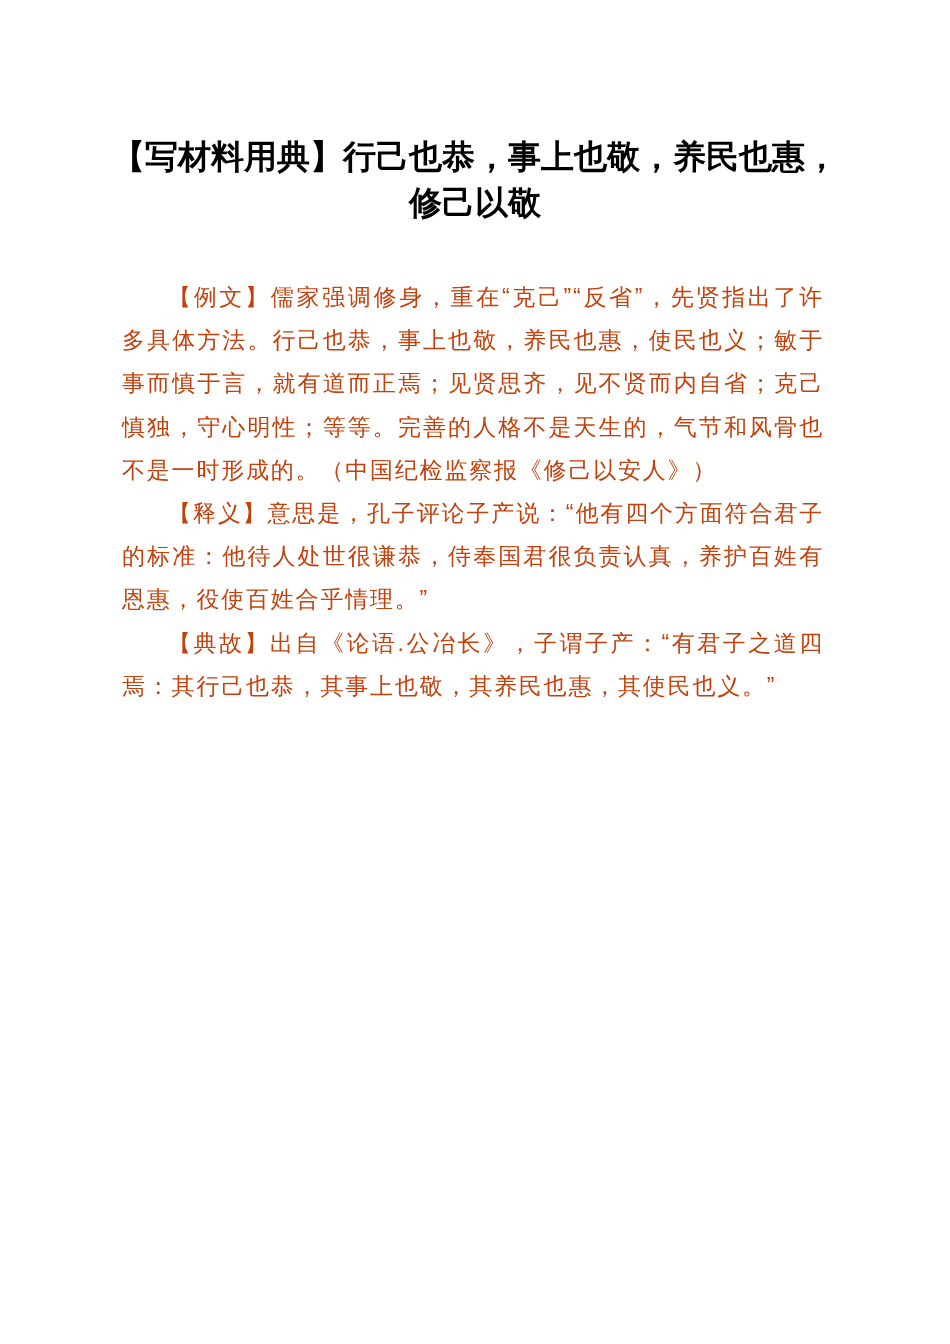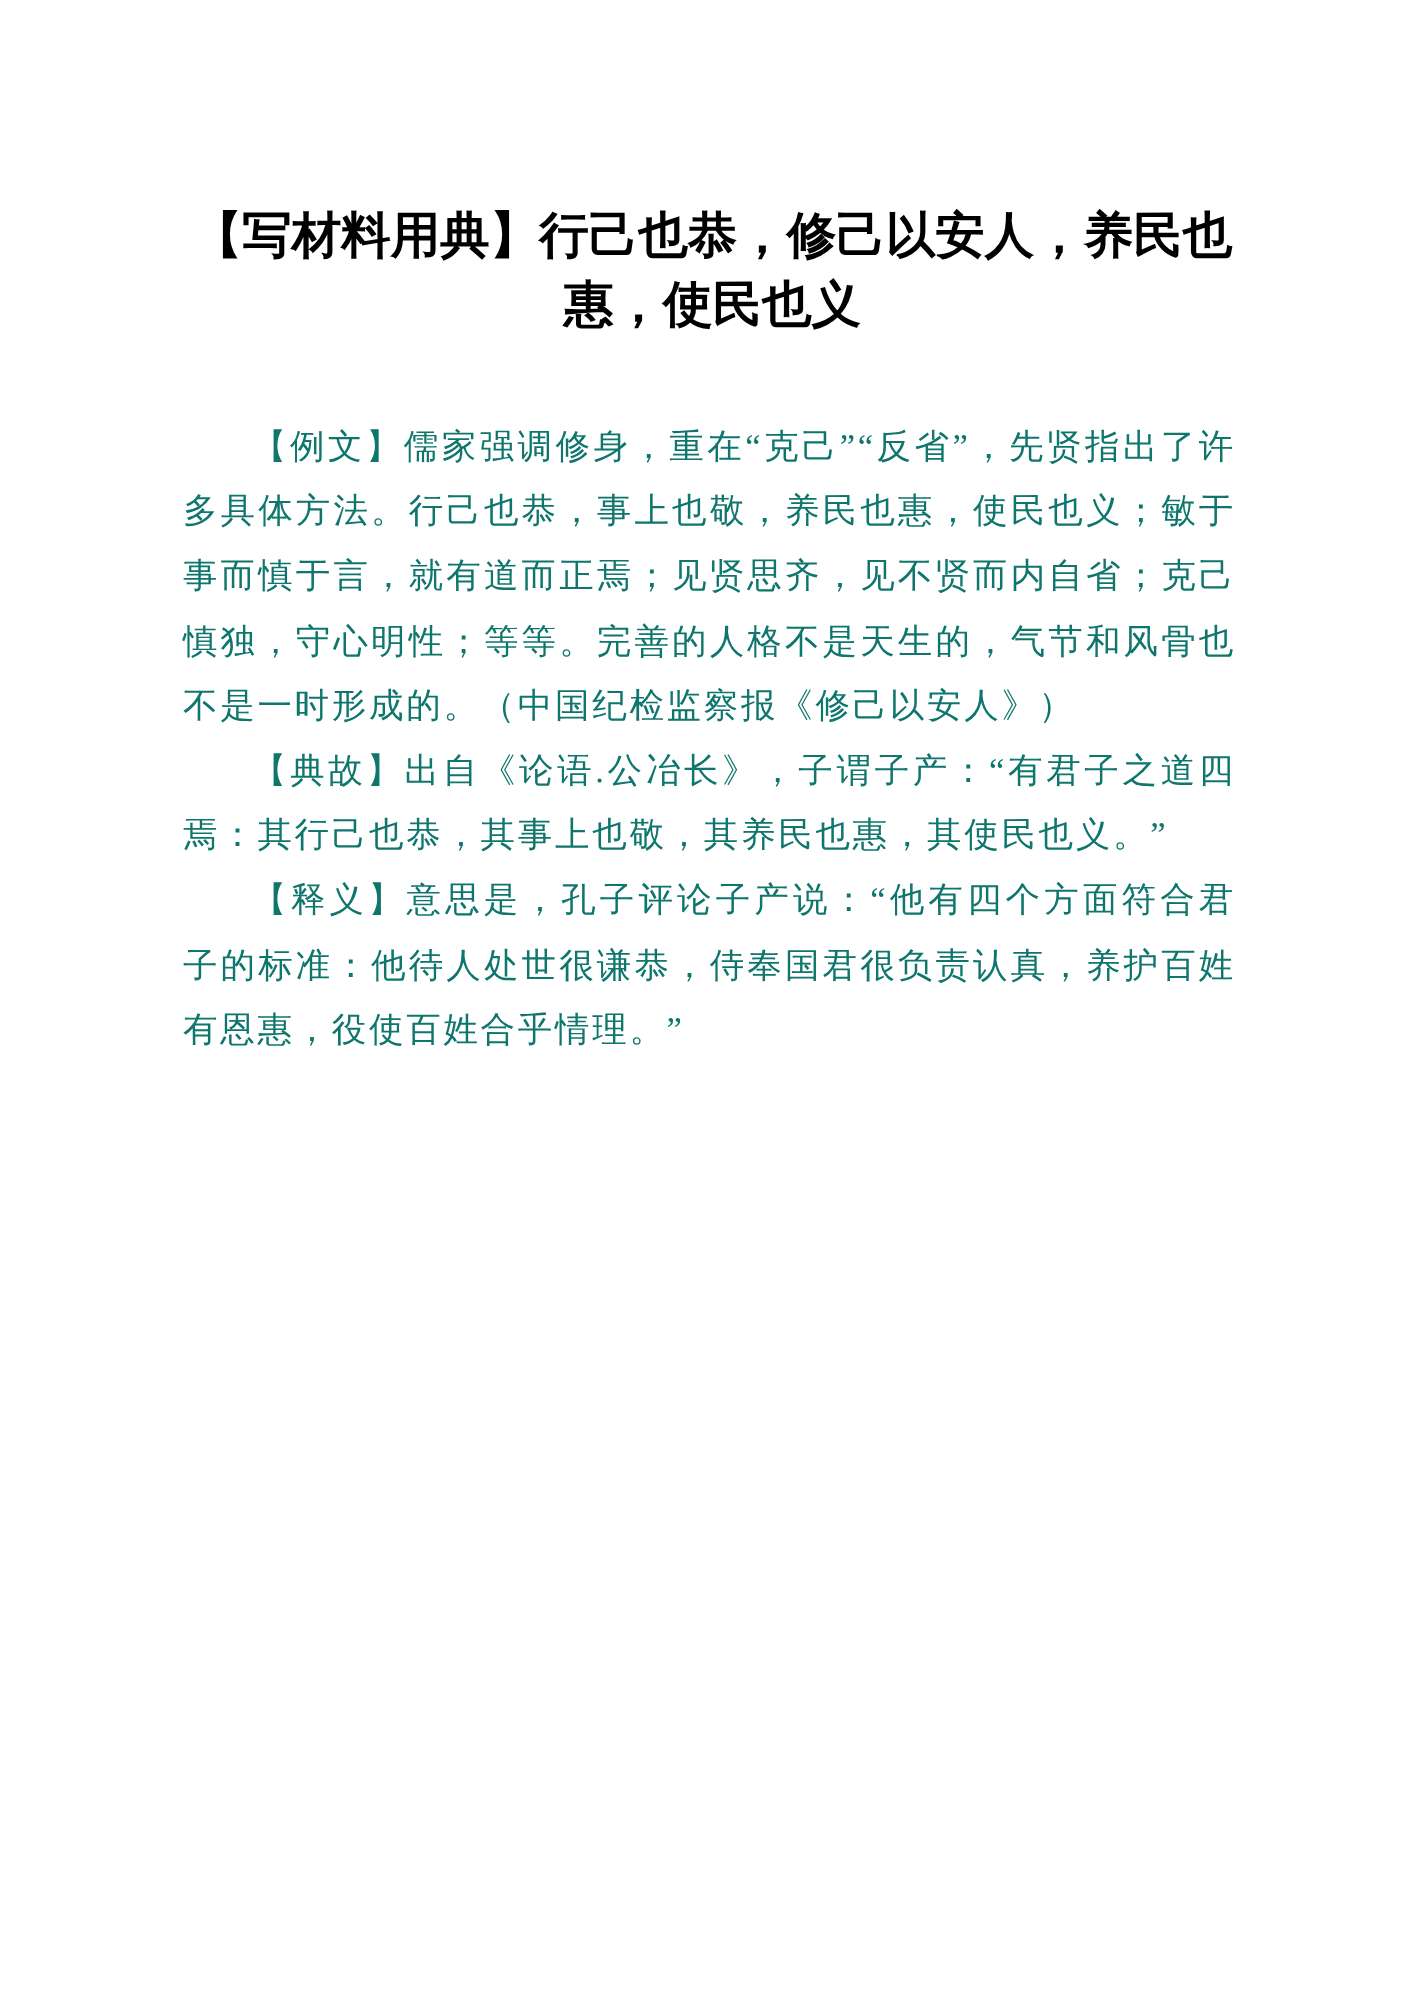--- a/index.html
+++ b/index.html
@@ -33,39 +33,39 @@
     font-size: 33px;
     line-height: 46px;
     letter-spacing: 0px;
     margin: 0;
   }
   .body-text {
     position: absolute;
     left: 122px;
     top: 276px;
     width: 702px;
-    font-family: Liberation Serif, serif;
+    font-family: Liberation Sans, sans-serif;
     font-size: 23px;
     line-height: 43.2px;
     letter-spacing: 1.8px;
     text-align: justify;
-    color: #0f766e;
+    color: #c2410c;
   }
   .para {
     margin: 0;
     text-indent: 2em;
   }
   .tag {
     font-weight: normal;
   }
 </style>
 </head>
 <body>
 
 <div class="page">
-  <h1 class="title">【写材料用典】行己也恭，修己以安人，养民也惠，使民也义</h1>
+  <h1 class="title">【写材料用典】行己也恭，事上也敬，养民也惠，修己以敬</h1>
 
   <div class="body-text">
     <p class="para"><span class="tag">【例文】</span><span>儒家强调修身，重在“克己”“反省”，先贤指出了许多具体方法。行己也恭，事上也敬，养民也惠，使民也义；敏于事而慎于言，就有道而正焉；见贤思齐，见不贤而内自省；克己慎独，守心明性；等等。完善的人格不是天生的，气节和风骨也不是一时形成的。（中国纪检监察报《修己以安人》）</span></p>
+    <p class="para"><span class="tag">【释义】</span><span>意思是，孔子评论子产说：“他有四个方面符合君子的标准：他待人处世很谦恭，侍奉国君很负责认真，养护百姓有恩惠，役使百姓合乎情理。”</span></p>
     <p class="para"><span class="tag">【典故】</span><span>出自《论语.公冶长》，子谓子产：“有君子之道四焉：其行己也恭，其事上也敬，其养民也惠，其使民也义。”</span></p>
-    <p class="para"><span class="tag">【释义】</span><span>意思是，孔子评论子产说：“他有四个方面符合君子的标准：他待人处世很谦恭，侍奉国君很负责认真，养护百姓有恩惠，役使百姓合乎情理。”</span></p>
   </div>
 </div>
 
 </body></html>

